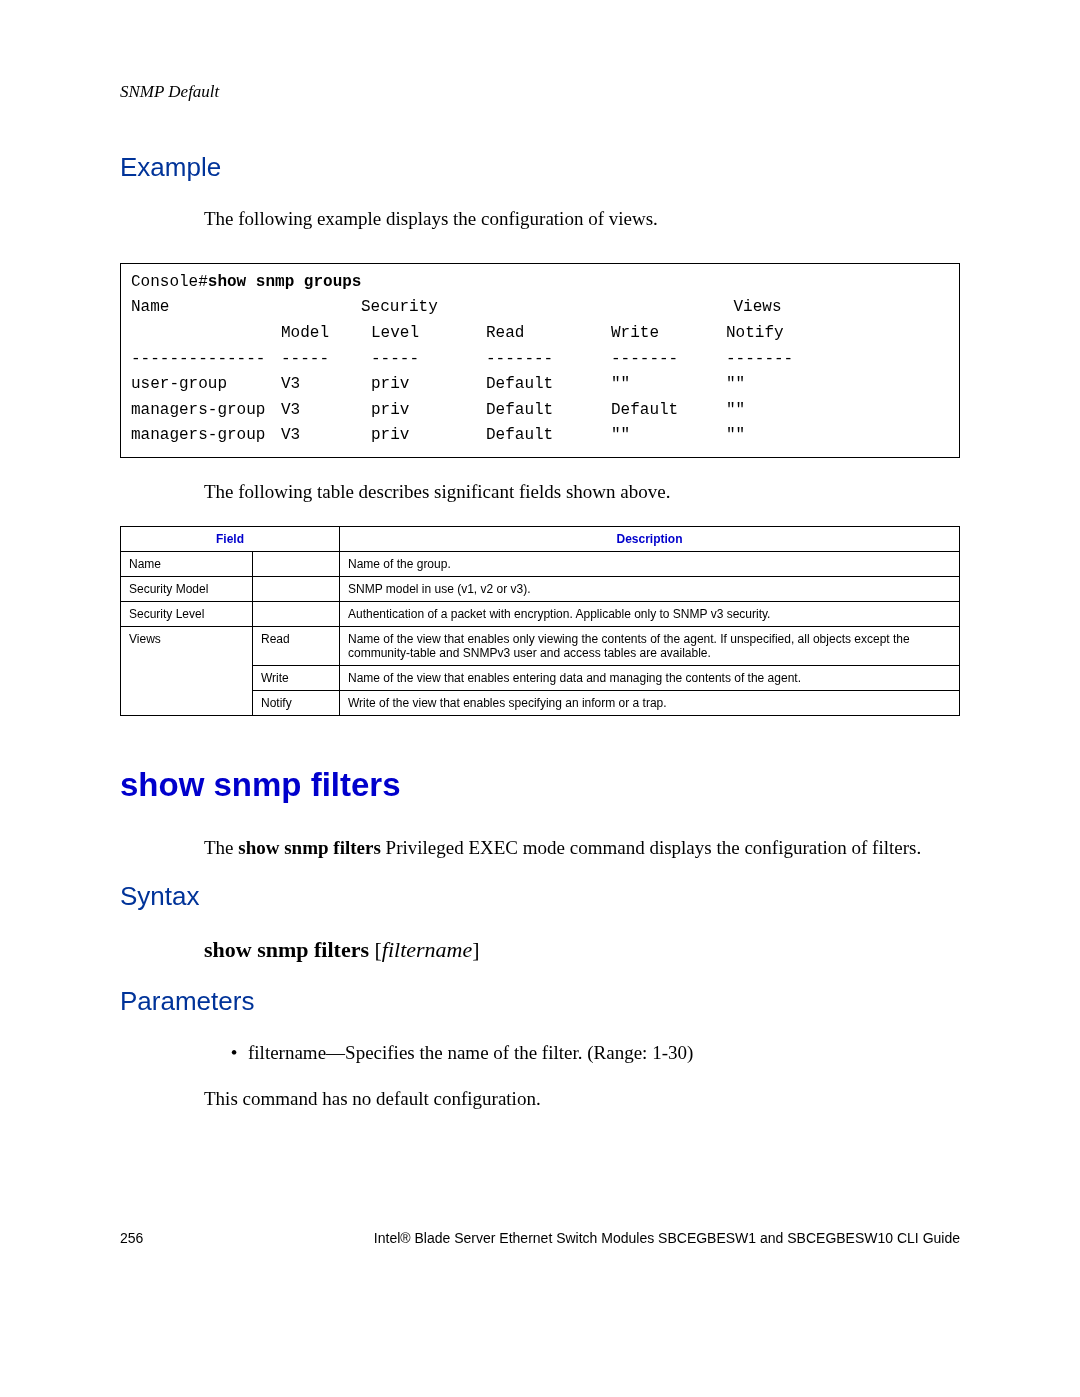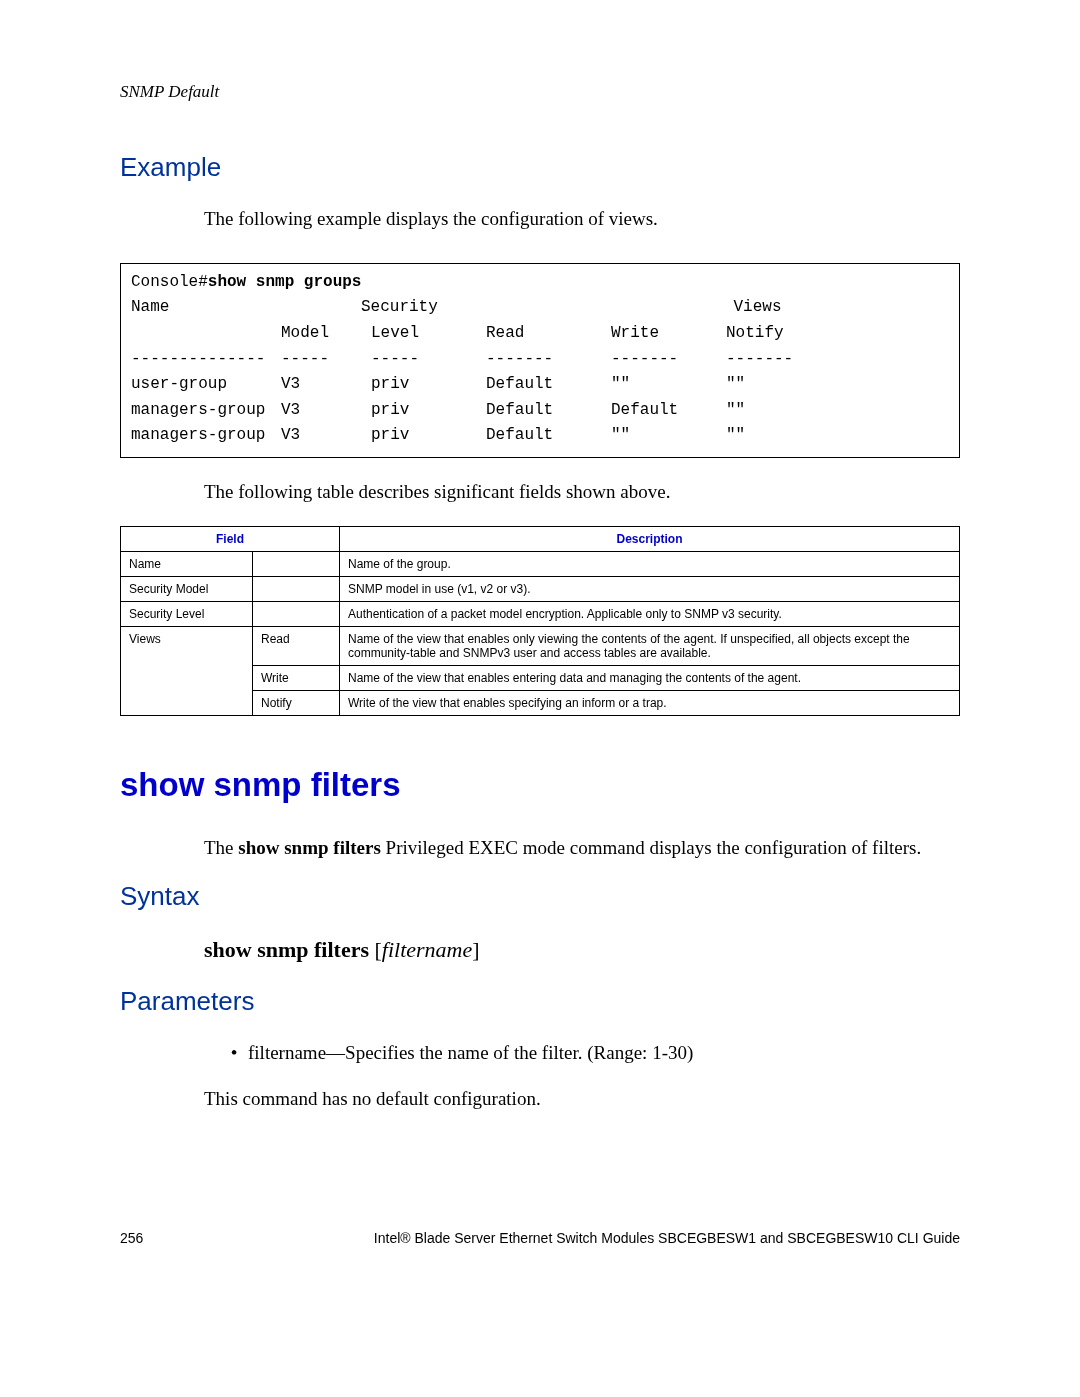--- a/index.html
+++ b/index.html
@@ -193,21 +193,21 @@
       <td>Name of the group.</td>
     </tr>
     <tr>
       <td class="col-a">Security Model</td>
       <td class="col-b"></td>
       <td>SNMP model in use (v1, v2 or v3).</td>
     </tr>
     <tr>
       <td class="col-a">Security Level</td>
       <td class="col-b"></td>
-      <td>Authentication of a packet model encryption. Applicable only to SNMP v3 security.</td>
+      <td>Authentication of a packet with encryption. Applicable only to SNMP v3 security.</td>
     </tr>
     <tr>
       <td class="col-a" rowspan="3">Views</td>
       <td class="col-b">Read</td>
       <td>Name of the view that enables only viewing the contents of the agent. If unspecified, all objects except the community-table and SNMPv3 user and access tables are available.</td>
     </tr>
     <tr>
       <td class="col-b">Write</td>
       <td>Name of the view that enables entering data and managing the contents of the agent.</td>
     </tr>

